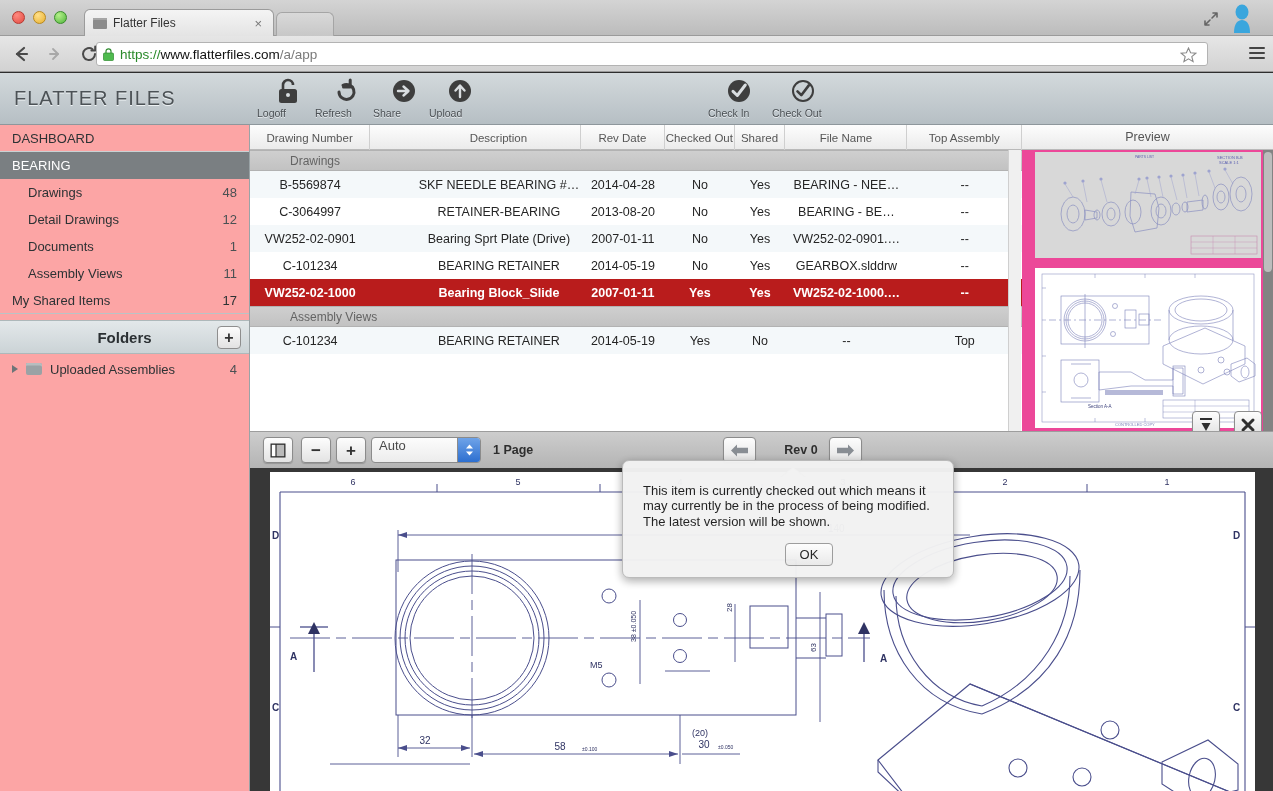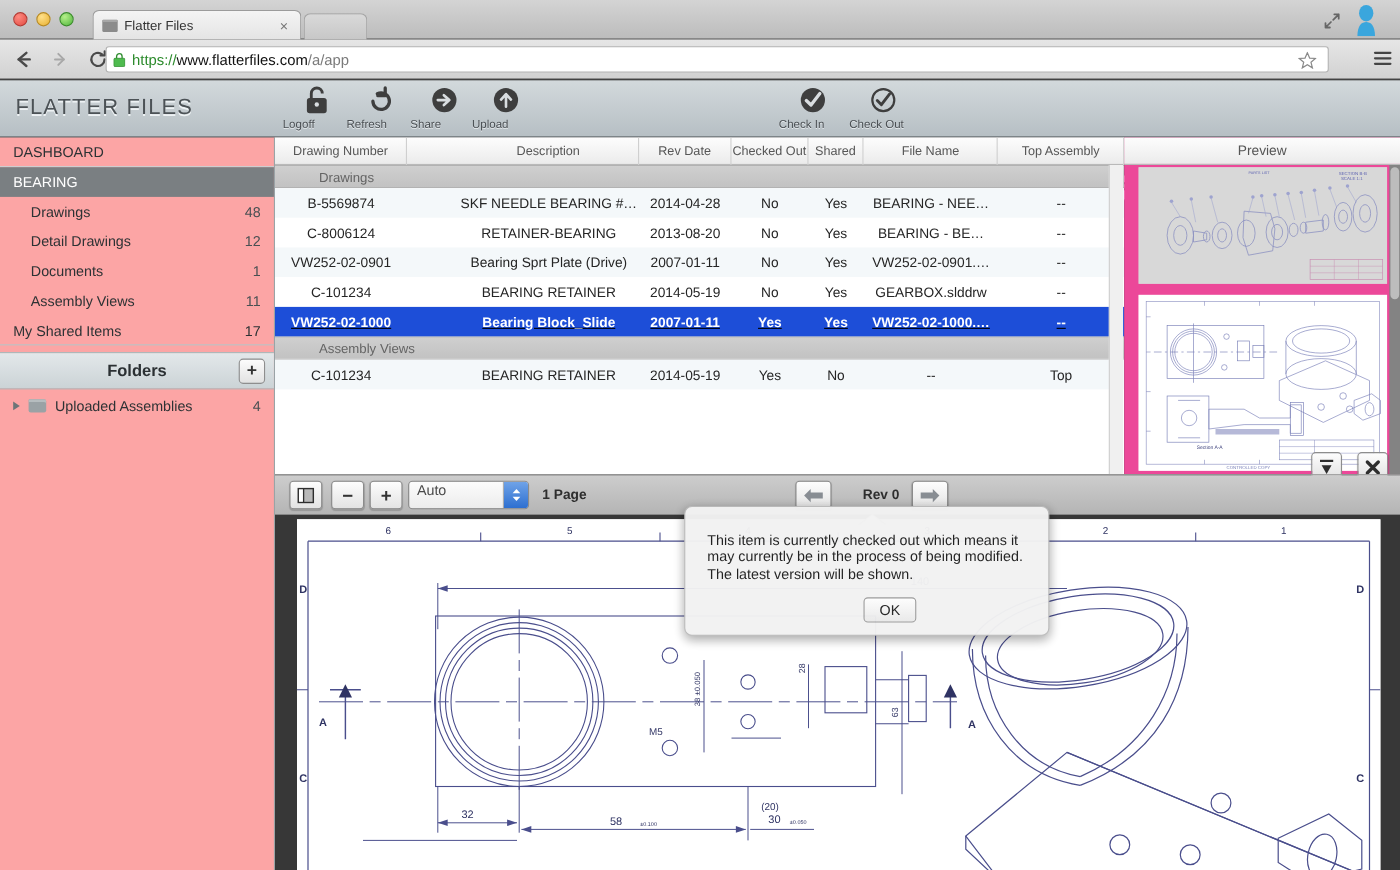--- a/index.html
+++ b/index.html
@@ -138,21 +138,21 @@
   #thead{ display:flex; height:25px; background:linear-gradient(#fdfdfd,#ebebeb);
           border-bottom:1px solid #b9b9b9; }
   #thead div{
     font-size:11.5px; color:#565656; display:flex;align-items:center;justify-content:center;
     border-right:1px solid #cfcfcf; height:25px;
   }
   .trow{ display:flex; height:27px; align-items:center; }
   .trow div{ font-size:12.5px; color:#252525; display:flex;align-items:center;justify-content:center; height:27px;}
   .trow.odd{ background:#f4f8fa; }
   .trow.even{ background:#ffffff; }
-  .trow.sel{ background:#1d4ed8;text-decoration:underline; }
+  .trow.sel{ background:#b91c1c; }
   .trow.sel div{ color:#fff; font-weight:bold; }
   .grouprow{
     height:21px; background:linear-gradient(#cfcfcf,#c2c2c2);
     border-top:1px solid #b2b2b2; border-bottom:1px solid #b2b2b2;
     display:flex; align-items:center; padding-left:40px;
     font-size:12px; color:#646464;
   }
   .c0{ width:128px; } .c1{ width:174px;margin-left:47px; } .c2{ width:90px; }
   .c3{ width:74px; } .c4{ width:54px; } .c5{ width:130px; } .c6{ width:122px; }
   #tbl-vscroll{
@@ -481,21 +481,21 @@
   <div class="trow odd">
     <div class="c0">B-5569874</div>
     <div class="c1">SKF NEEDLE BEARING #…</div>
     <div class="c2">2014-04-28</div>
     <div class="c3">No</div>
     <div class="c4">Yes</div>
     <div class="c5">BEARING - NEE…</div>
     <div class="c6">--</div>
   </div>
   <div class="trow even">
-    <div class="c0">C-8006124</div>
+    <div class="c0">C-3064997</div>
     <div class="c1">RETAINER-BEARING</div>
     <div class="c2">2013-08-20</div>
     <div class="c3">No</div>
     <div class="c4">Yes</div>
     <div class="c5">BEARING - BE…</div>
     <div class="c6">--</div>
   </div>
   <div class="trow odd">
     <div class="c0">VW252-02-0901</div>
     <div class="c1">Bearing Sprt  Plate (Drive)</div>

